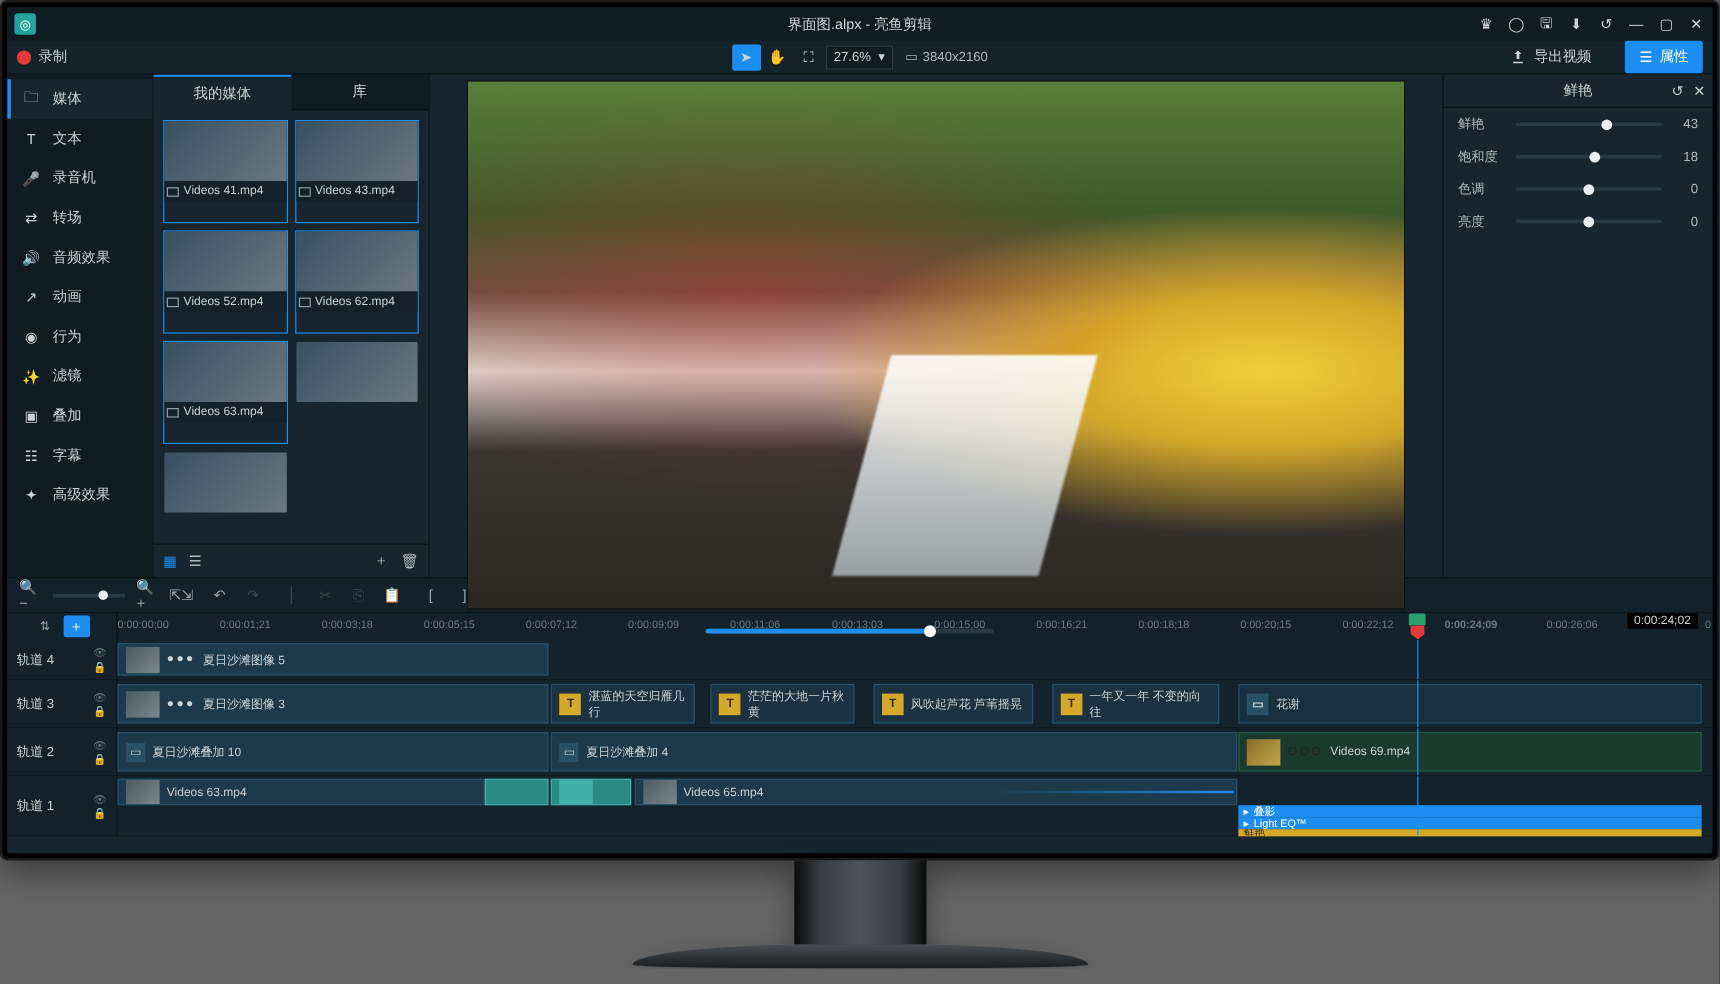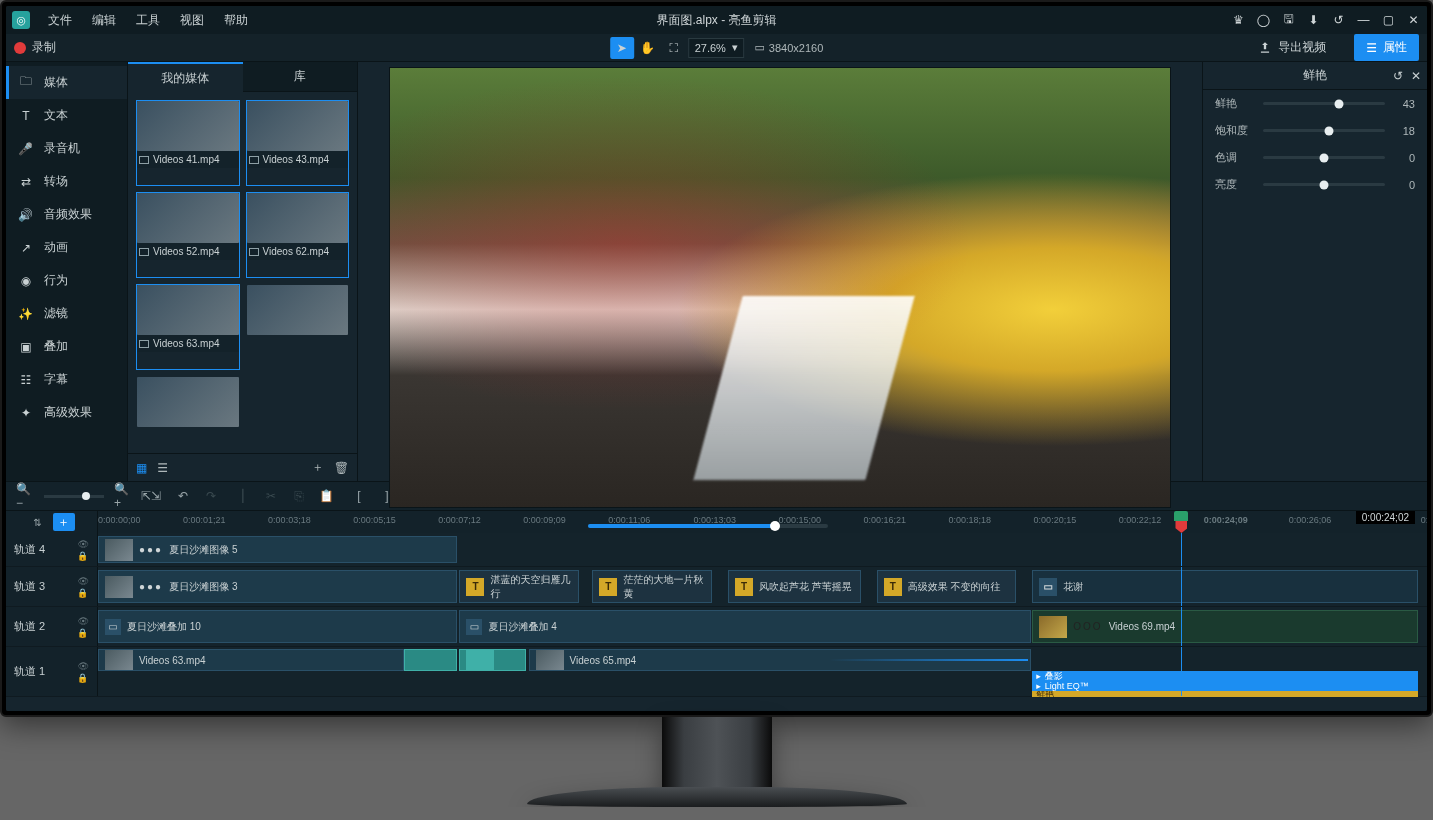--- a/index.html
+++ b/index.html
@@ -132,27 +132,20 @@
 </style>
 </head>
 <body>
 
 <div class="monitor">
 <div class="bezel">
 <div class="screen">
 
 <div class="titlebar">
   <div class="logo">◎</div>
-  <div class="menu">
-    <span>文件</span>
-    <span>编辑</span>
-    <span>工具</span>
-    <span>视图</span>
-    <span>帮助</span>
-  </div>
   <div class="title">界面图.alpx - 亮鱼剪辑</div>
   <div class="right">
     <span class="ico crown">♛</span>
     <span class="ico">◯</span>
     <span class="ico">🖫</span>
     <span class="ico">⬇</span>
     <span class="ico">↺</span>
     <span class="ico">—</span>
     <span class="ico">▢</span>
     <span class="ico">✕</span>
@@ -466,21 +459,21 @@
         <div class="clip title" style="left:37.2%; width:9%">
                   <div class="badge">T</div>
                   <span>茫茫的大地一片秋黄</span>
                 </div>
         <div class="clip title" style="left:47.4%; width:10%">
                   <div class="badge">T</div>
                   <span>风吹起芦花 芦苇摇晃</span>
                 </div>
         <div class="clip title" style="left:58.6%; width:10.5%">
                   <div class="badge">T</div>
-                  <span>高级效果 不变的向往</span>
+                  <span>一年又一年 不变的向往</span>
                 </div>
         <div class="clip title" style="left:70.3%; width:29%;background:#18303e">
                   <div class="badge" style="background:#2a5068;color:#cfd6d8">▭</div>
                   <span>花谢</span>
                 </div>
         <div class="playline" style="left:81.5%"></div>
       </div>
     </div>
 
     <div class="track">

